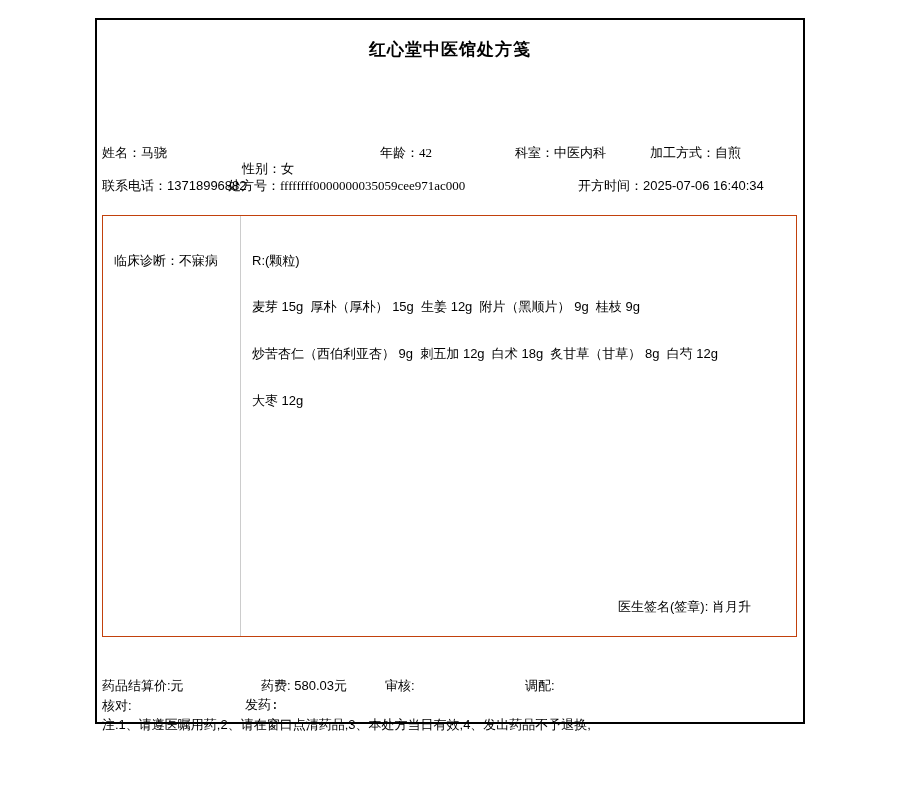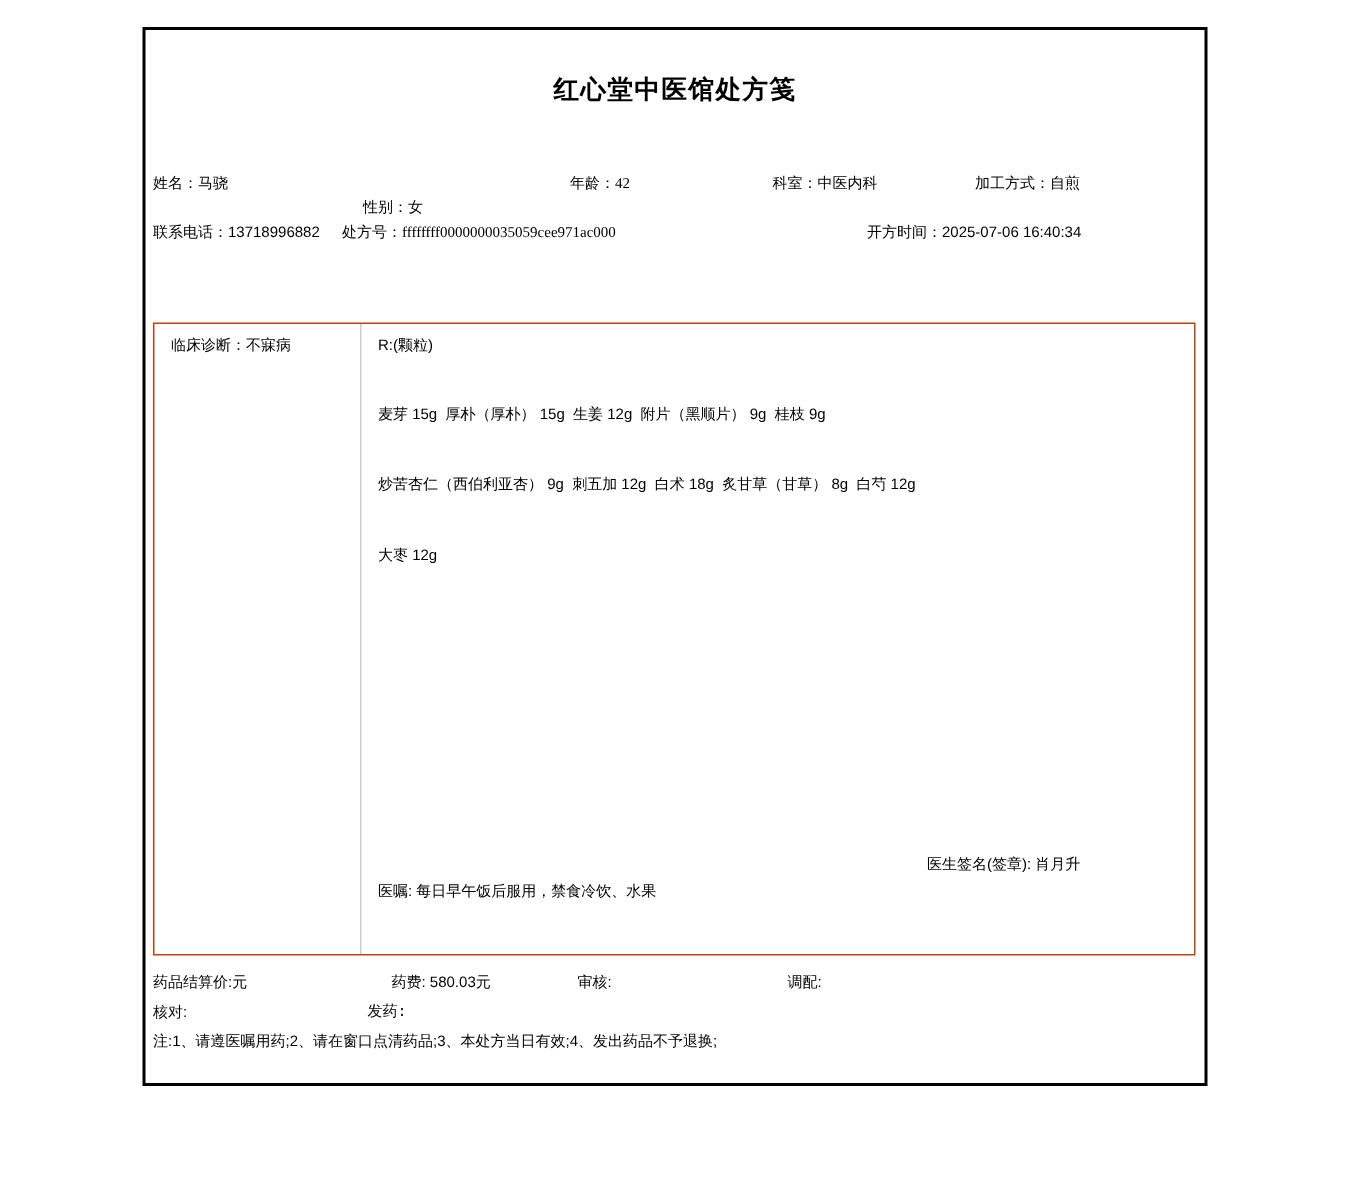--- a/index.html
+++ b/index.html
@@ -1,21 +1,21 @@
 <!DOCTYPE html>
 <html><head>
 <meta charset="utf-8">
 <style>
   * { margin:0; padding:0; box-sizing:border-box; }
   html,body { width:900px; height:800px; background:#ffffff; color:#000;
     font-family:"Liberation Sans","DejaVu Sans",sans-serif; }
   .sheet { position:absolute; left:95px; top:18px; width:710px; height:706px;
     border:2px solid #000; background:#fff; }
-  .abs { position:absolute; font-size:10px; line-height:1.25; white-space:pre; }
-  .title { position:absolute; top:28px; left:0; width:100%; text-align:center;
+  .abs { position:absolute; font-size:13px; line-height:1.25; white-space:pre;margin-top:28px; }
+  .title { position:absolute; top:18px; left:0; width:100%; text-align:center;
     font-size:17px; font-weight:bold; letter-spacing:1px; white-space:pre; }
   .rx-box { position:absolute; left:5px; top:195px; width:695px; height:422px;
     border:1px solid #c2410c; }
   .diag-col { position:absolute; left:0; top:0; width:138px; height:100%;
     border-right:1px solid #cccccc; }
   .lbl, .val { display:inline; }
 </style>
 </head>
 <body>
 
@@ -37,21 +37,20 @@
     <div class="diag-col">
       <div class="abs" style="left:11px; top:9px;"><span class="lbl">临床诊断：</span><span class="val">不寐病</span></div>
     </div>
 
     <div class="abs" style="left:149px; top:9px;">R:(颗粒)</div>
 
     <div class="abs" style="left:149px; top:55px;">麦芽 15g  厚朴（厚朴） 15g  生姜 12g  附片（黑顺片） 9g  桂枝 9g</div>
     <div class="abs" style="left:149px; top:102px;">炒苦杏仁（西伯利亚杏） 9g  刺五加 12g  白术 18g  炙甘草（甘草） 8g  白芍 12g</div>
     <div class="abs" style="left:149px; top:149px;">大枣 12g</div>
 
-    <div class="abs" style="left:149px; top:373px;">医嘱: 每日早午饭后服用，禁食冷饮、水果</div>
 
     <div class="abs" style="left:515px; top:355px;"><span class="lbl">医生签名(签章): </span><span class="val">肖月升</span></div>
   </div>
 
   <div class="abs" style="left:5px; top:630px;">药品结算价:元</div>
   <div class="abs" style="left:164px; top:630px;"><span class="lbl">药费: </span><span class="val">580.03元</span></div>
   <div class="abs" style="left:288px; top:630px;">审核:</div>
   <div class="abs" style="left:428px; top:630px;">调配:</div>
 
   <div class="abs" style="left:5px; top:650px;">核对:</div>

